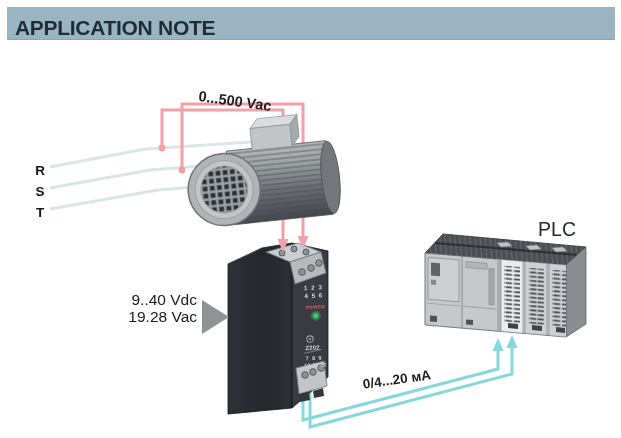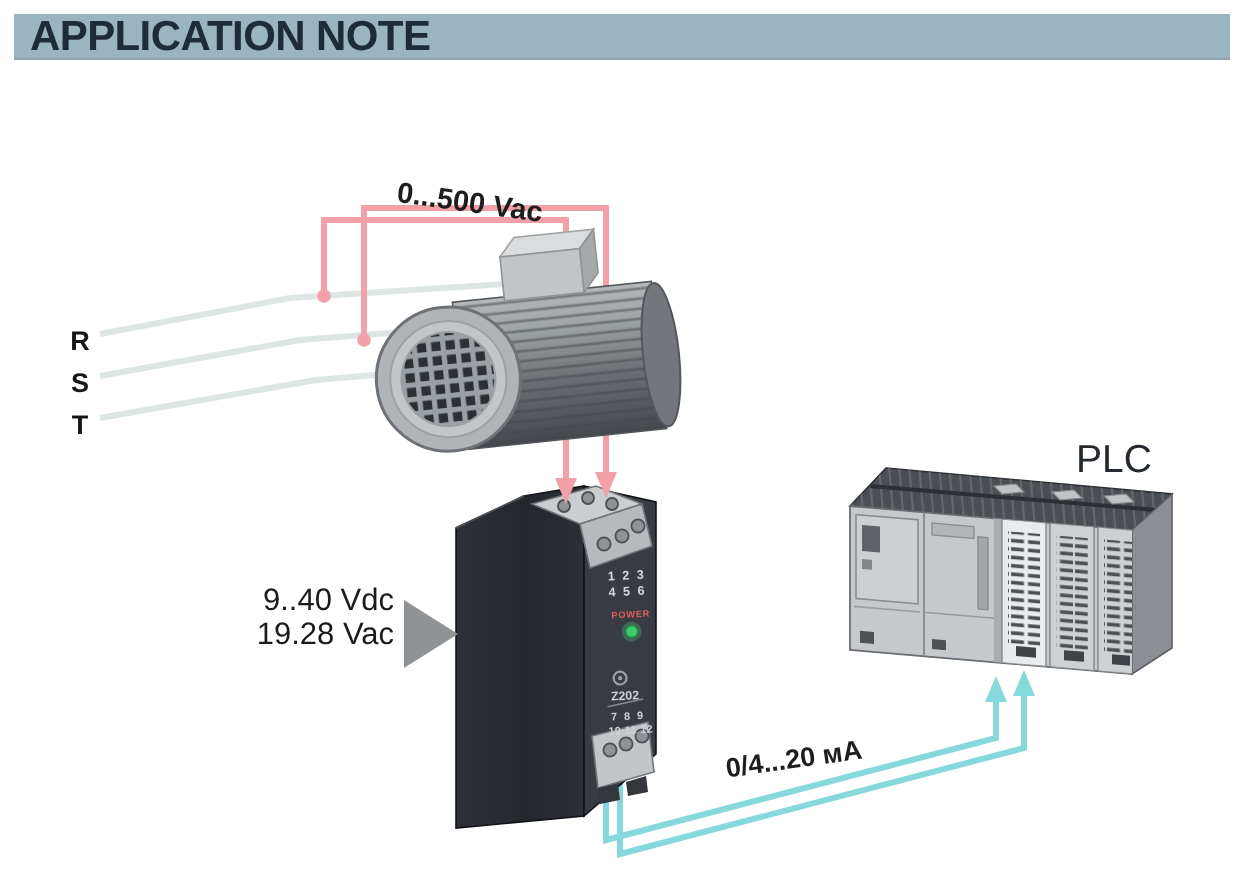--- a/index.html
+++ b/index.html
@@ -1,22 +1,22 @@
 <!DOCTYPE html>
 <html><head>
 <meta charset="utf-8">
 <style>
   html,body{margin:0;padding:0;}
   body{
     width:621px;height:438px;position:relative;background:#ffffff;
     font-family:"Liberation Sans", sans-serif;overflow:hidden;
   }
   .banner{
-    position:absolute;left:7px;top:7px;width:608px;height:23px;
-    background:#9ab4c2;display:flex;align-items:center;
+    position:absolute;left:7px;top:7px;width:608px;height:33px;
+    background:#9ab4c2;display:flex;align-items:flex-end;
     box-shadow:inset 0 -1px 0 #8aa6b4;
   }
   .banner .title{
     color:#1e2b38;font-weight:bold;font-size:21px;letter-spacing:-0.3px;
     padding-left:8px;white-space:nowrap;
   }
   svg.diagram{position:absolute;left:0;top:0;}
   text{font-family:"Liberation Sans", sans-serif;}
 </style>
 </head>

